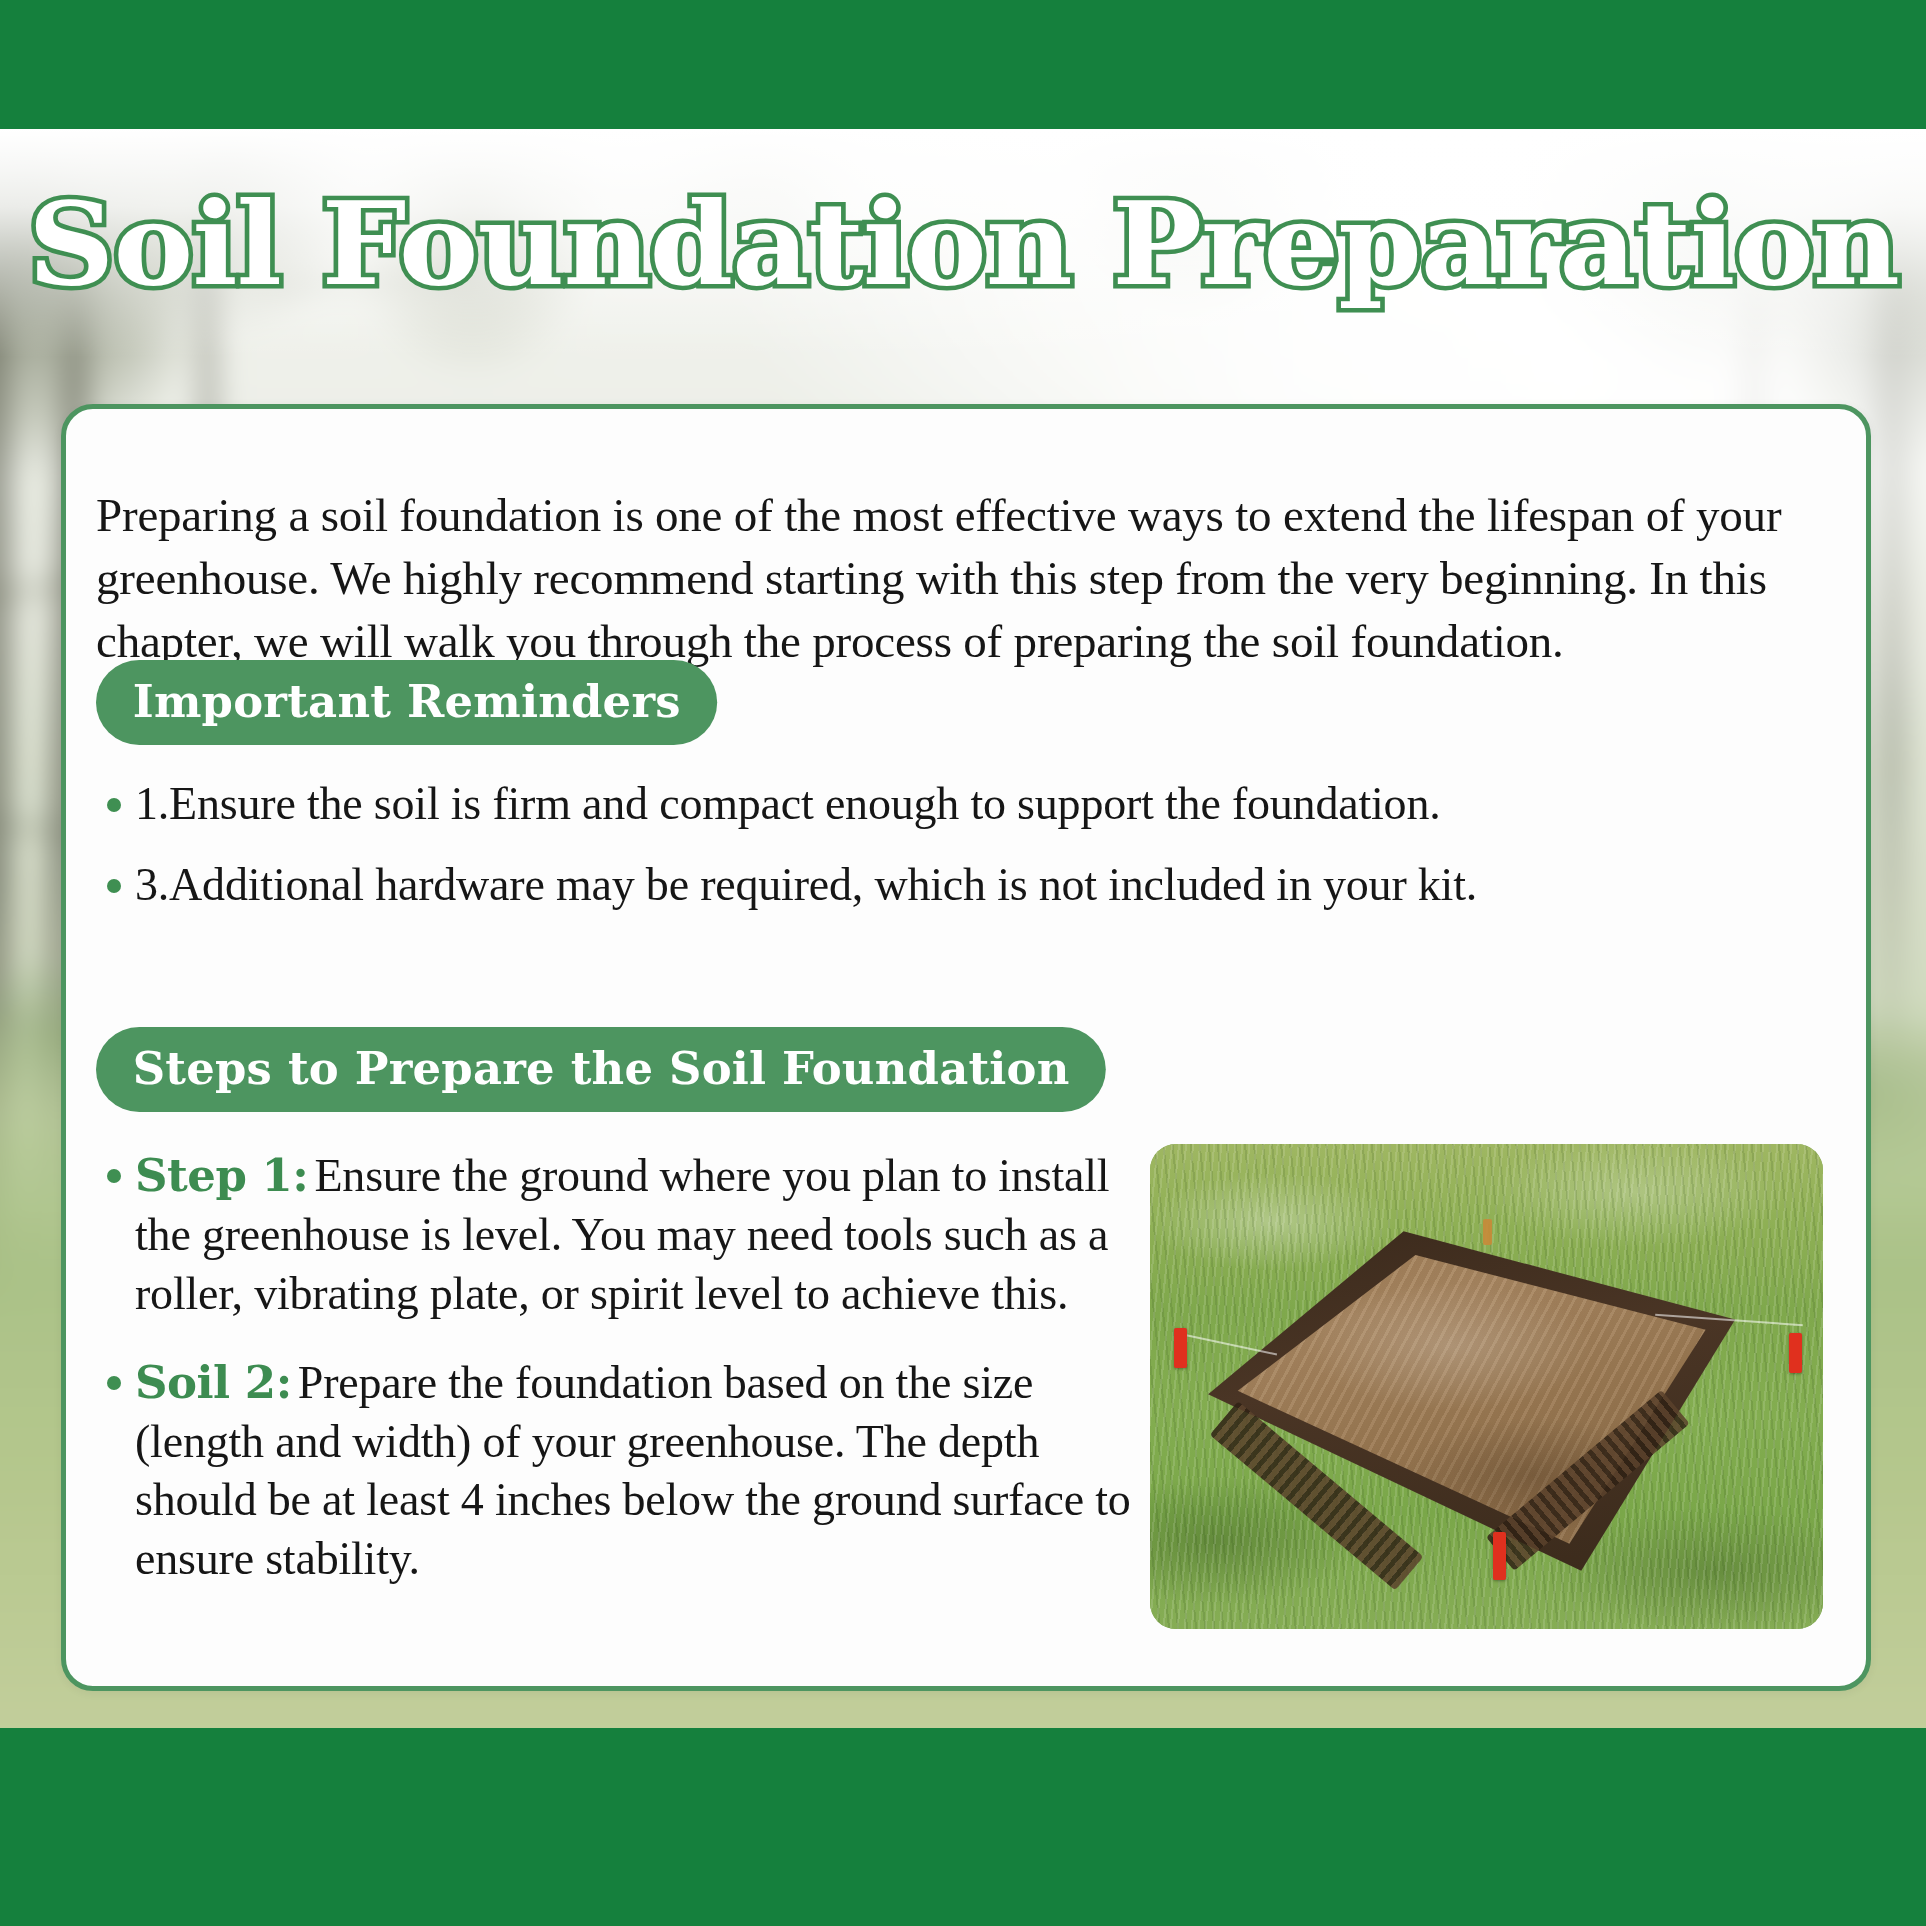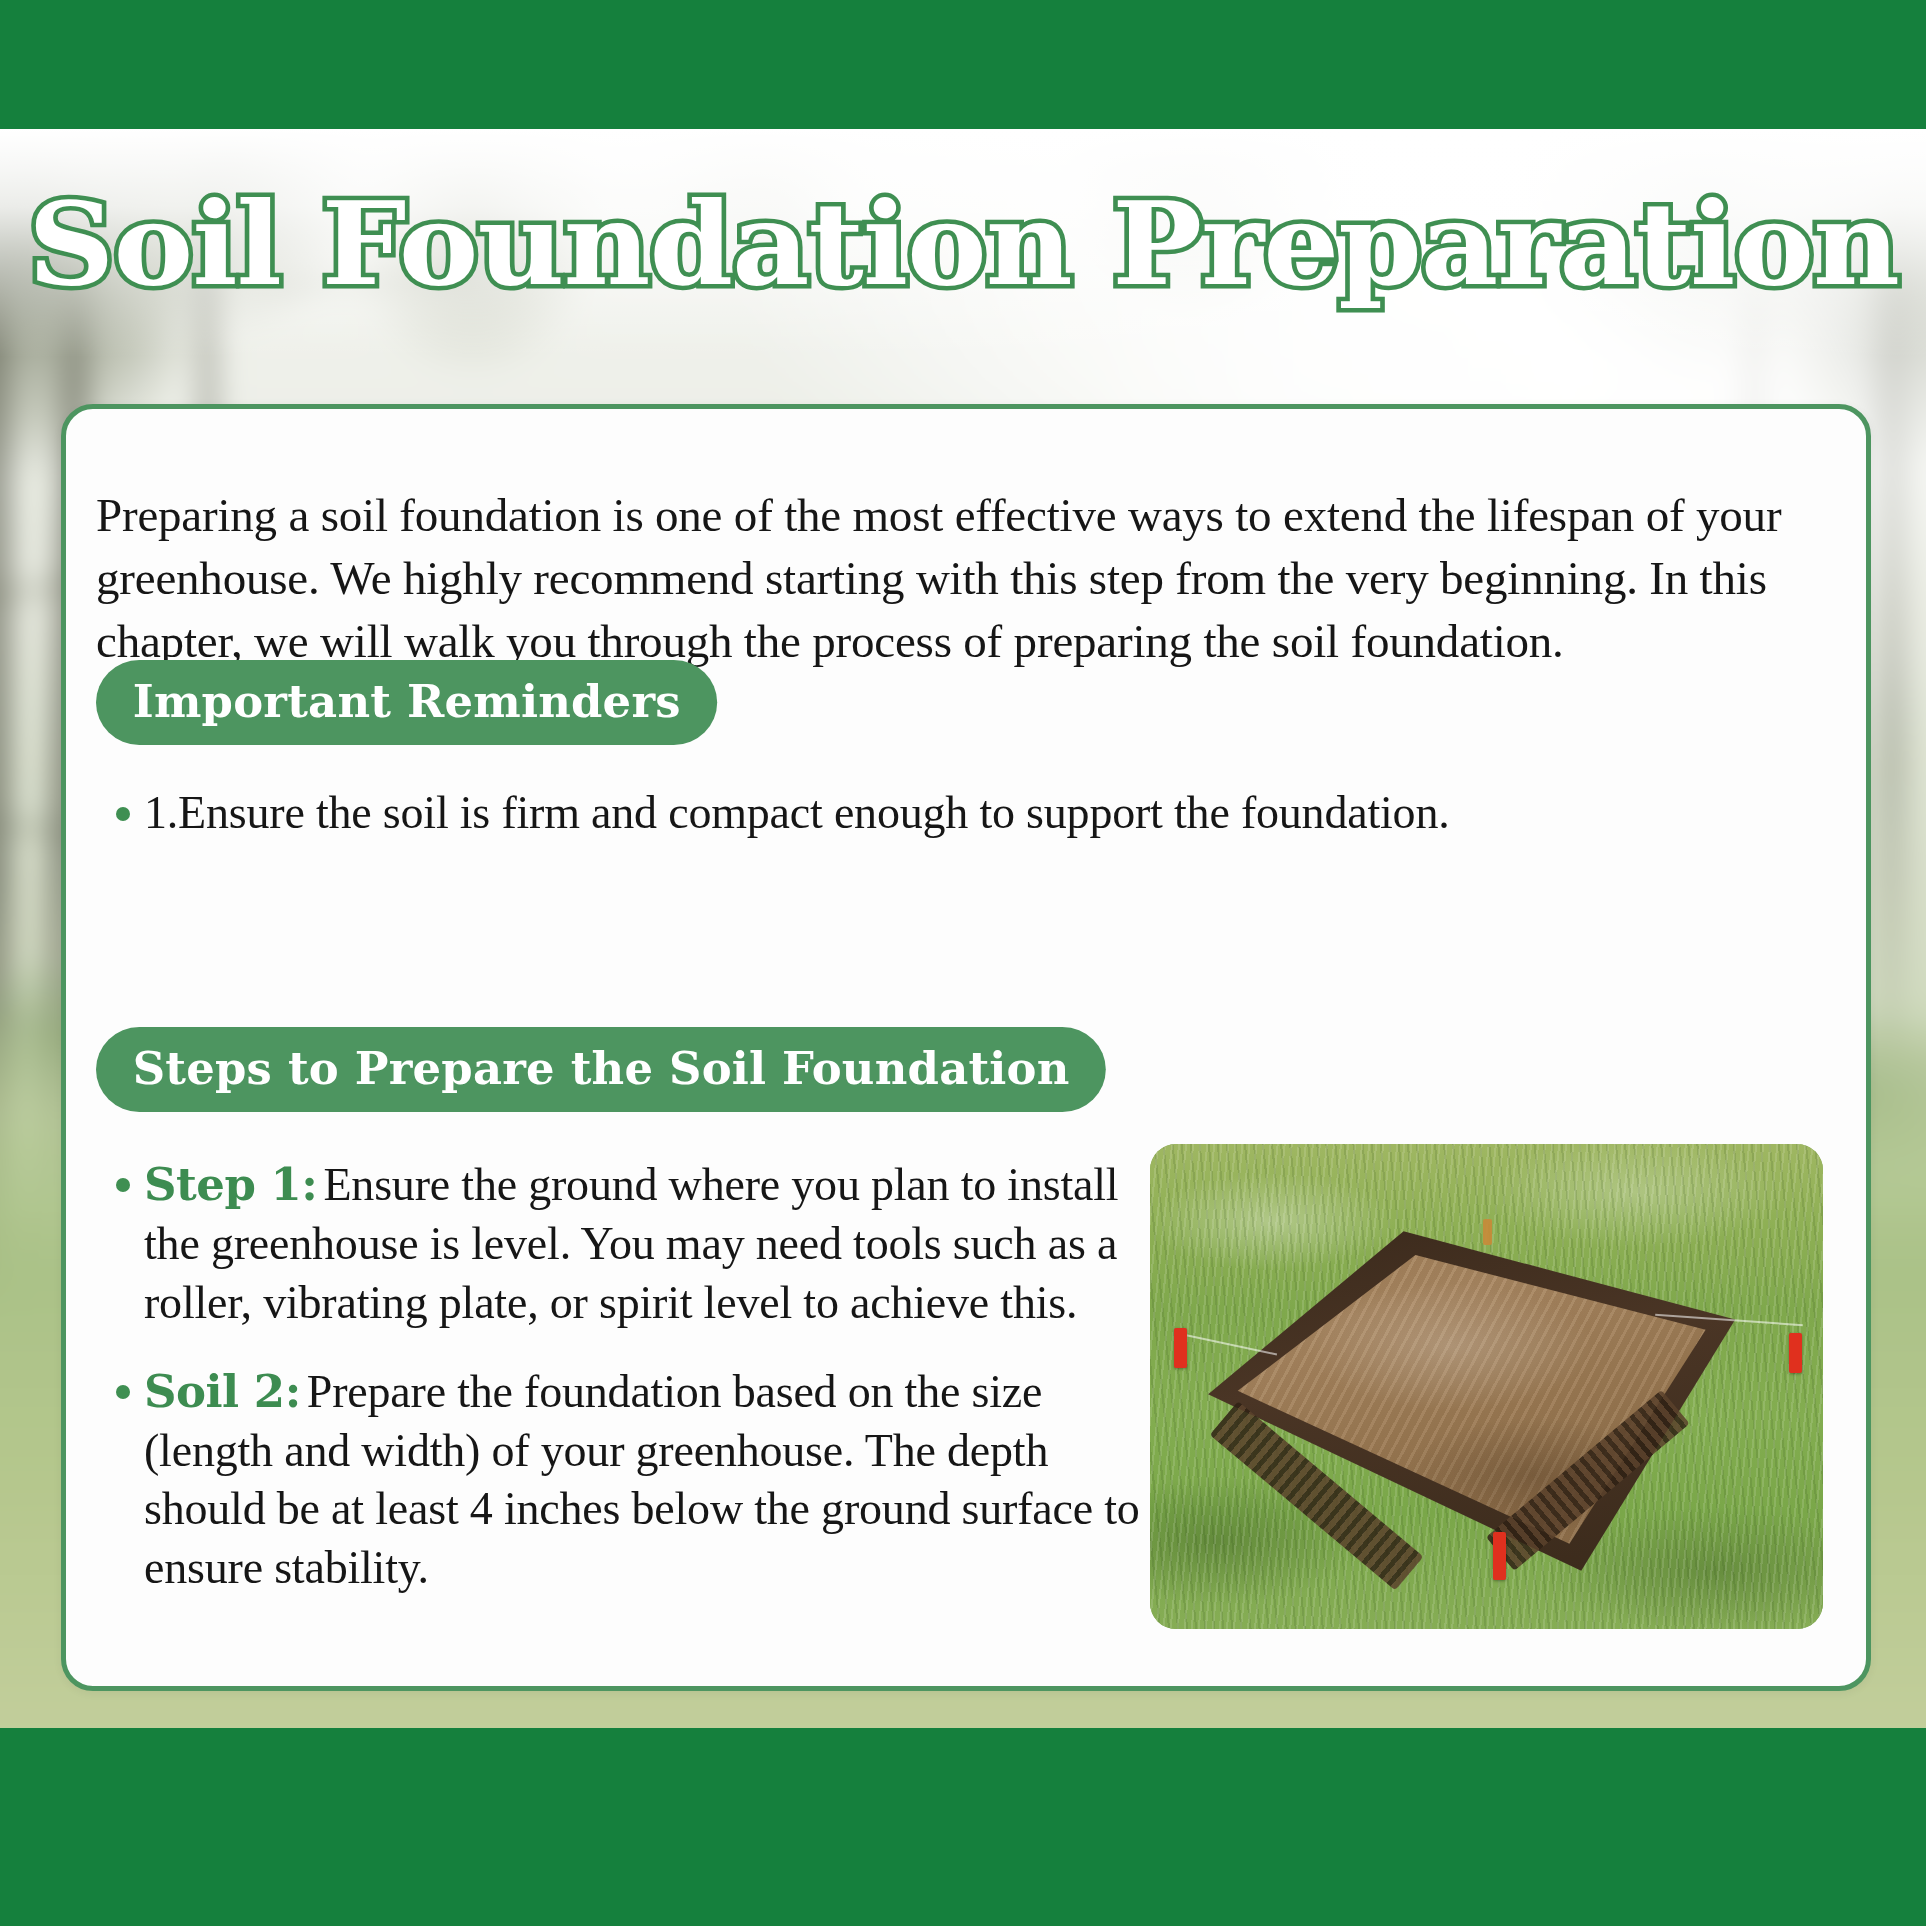--- a/index.html
+++ b/index.html
@@ -172,21 +172,21 @@
     white-space: nowrap;
     transform: scaleX(1.02);
     transform-origin: left center;
   }
   #pill-reminders { left: 30px; top: 251px; }
   #pill-steps     { left: 30px; top: 618px; }
 
   
   ul.bullets {
     position: absolute;
-    margin: 12px;
+    margin: 3px;
     padding: 0;
     list-style: none;
   }
   ul.bullets li {
     position: relative;
     padding-left: 30px;
     color: #161616;
     letter-spacing: -0.2px;
   }
   ul.bullets li:before {
@@ -357,20 +357,23 @@
   <div class="card">
 
     <p class="intro">Preparing a soil foundation is one of the most effective ways to extend the lifespan of your greenhouse. We highly recommend starting with this step from the very beginning. In this chapter, we will walk you through the process of preparing the soil foundation.</p>
 
     <div class="pill" id="pill-reminders">Important Reminders</div>
 
     <ul class="bullets" id="reminders-list">
       <li>
         <span>1.Ensure the soil is firm and compact enough to support the foundation.</span>
       </li>
+      <li>
+        <span>3.Additional hardware may be required, which is not included in your kit.</span>
+      </li>
     </ul>
 
     <div class="pill" id="pill-steps">Steps to Prepare the Soil Foundation</div>
 
     <ul class="bullets" id="steps-list">
       <li>
         <span class="step-label">Step 1:</span><span>Ensure the ground where you plan to install the greenhouse is level. You may need tools such as a roller, vibrating plate, or spirit level to achieve this.</span>
       </li>
       <li>
         <span class="step-label">Soil 2:</span><span>Prepare the foundation based on the size (length and width) of your greenhouse. The depth should be at least 4 inches below the ground surface to ensure stability.</span>

